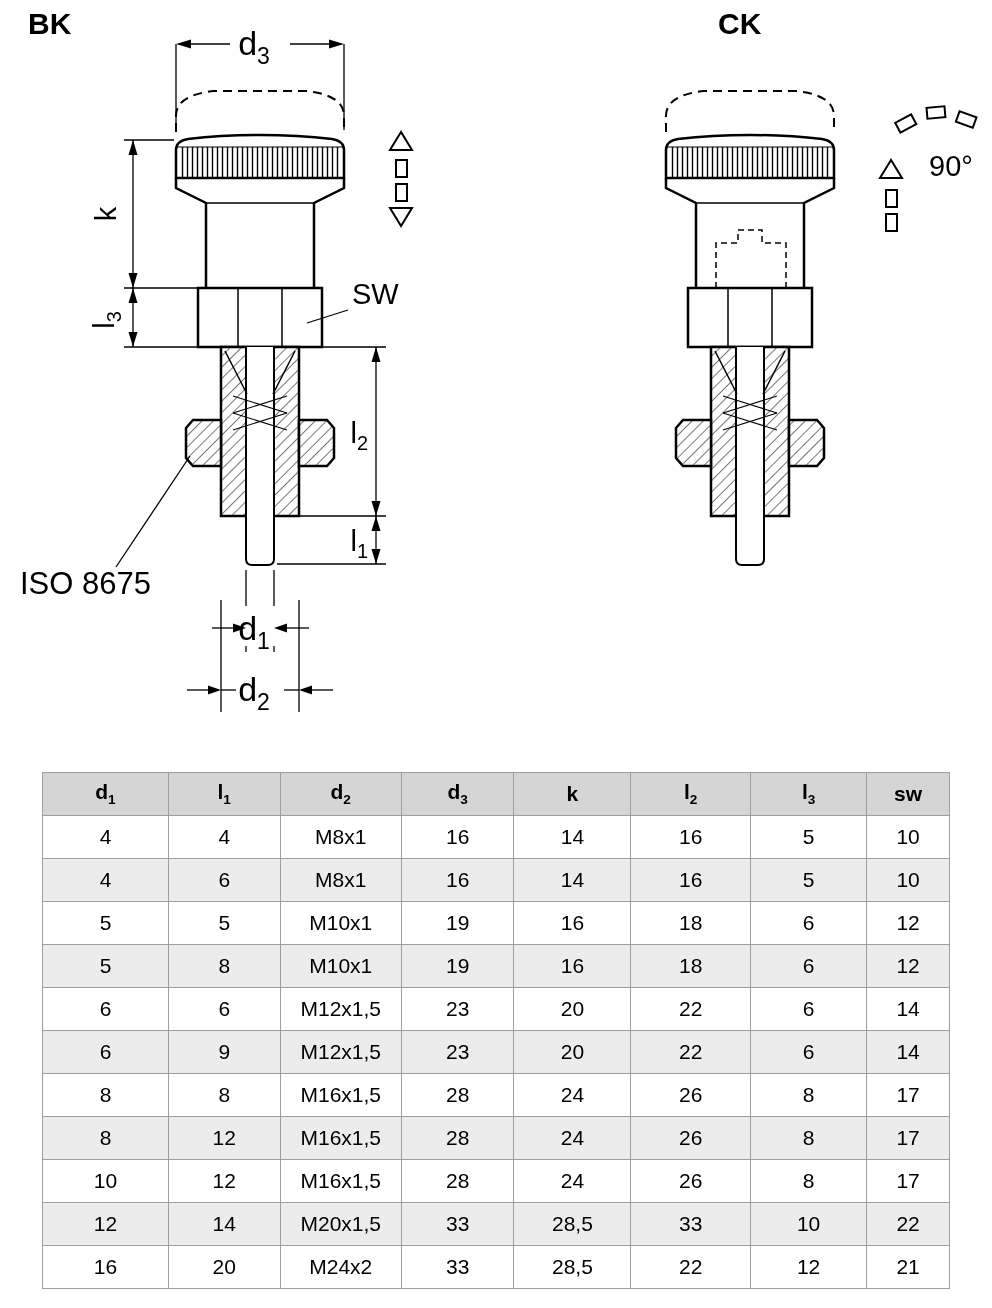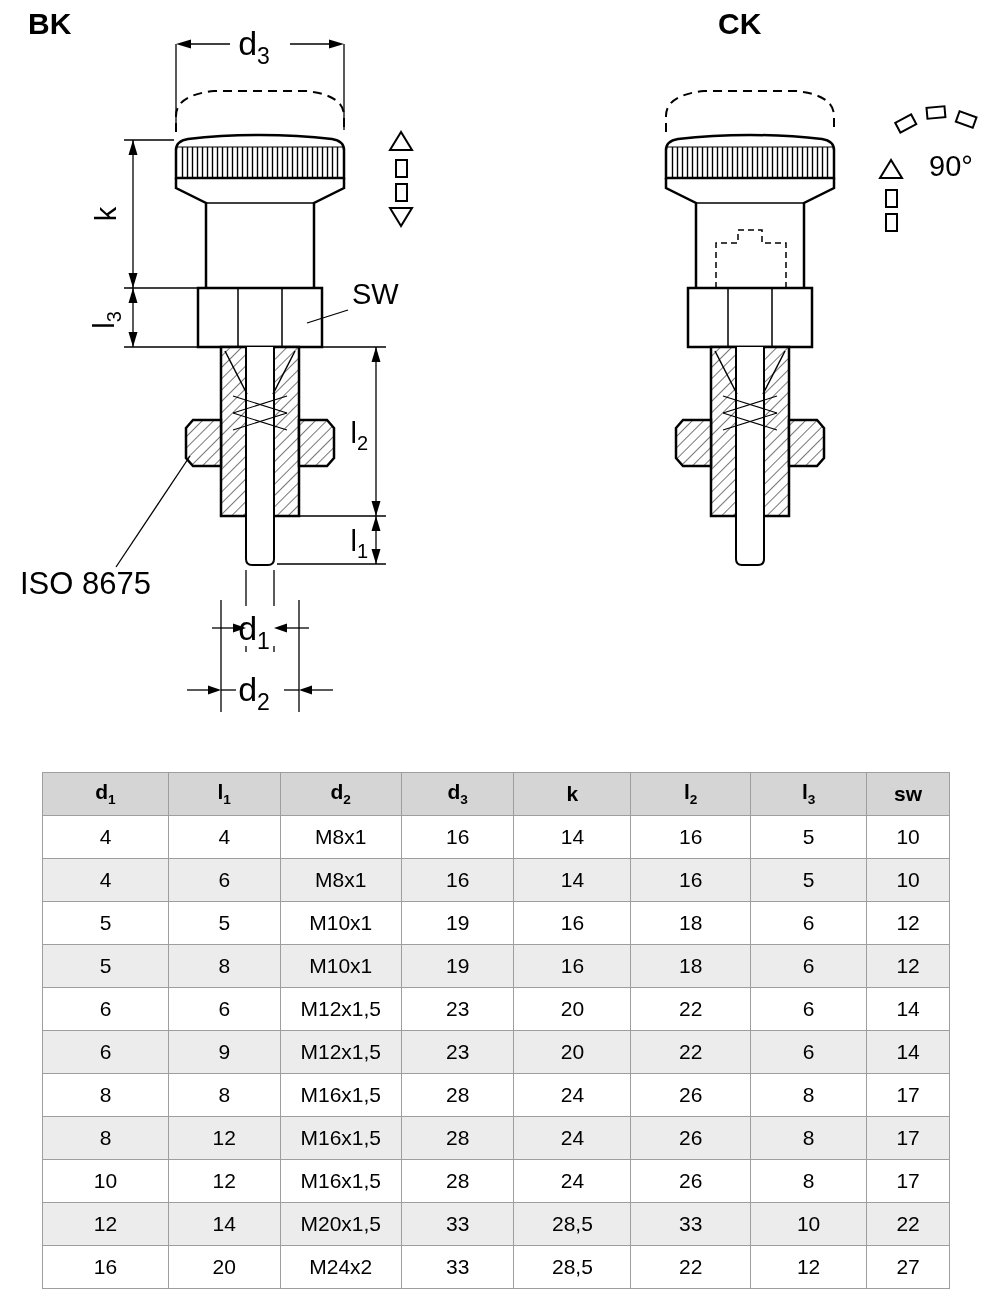--- a/index.html
+++ b/index.html
@@ -317,18 +317,18 @@
           <td>22</td>
         </tr>
         <tr>
           <td>16</td>
           <td>20</td>
           <td>M24x2</td>
           <td>33</td>
           <td>28,5</td>
           <td>22</td>
           <td>12</td>
-          <td>27</td>
+          <td>21</td>
         </tr>
       </tbody>
   </table>
 
 </div>
 
 </body></html>

